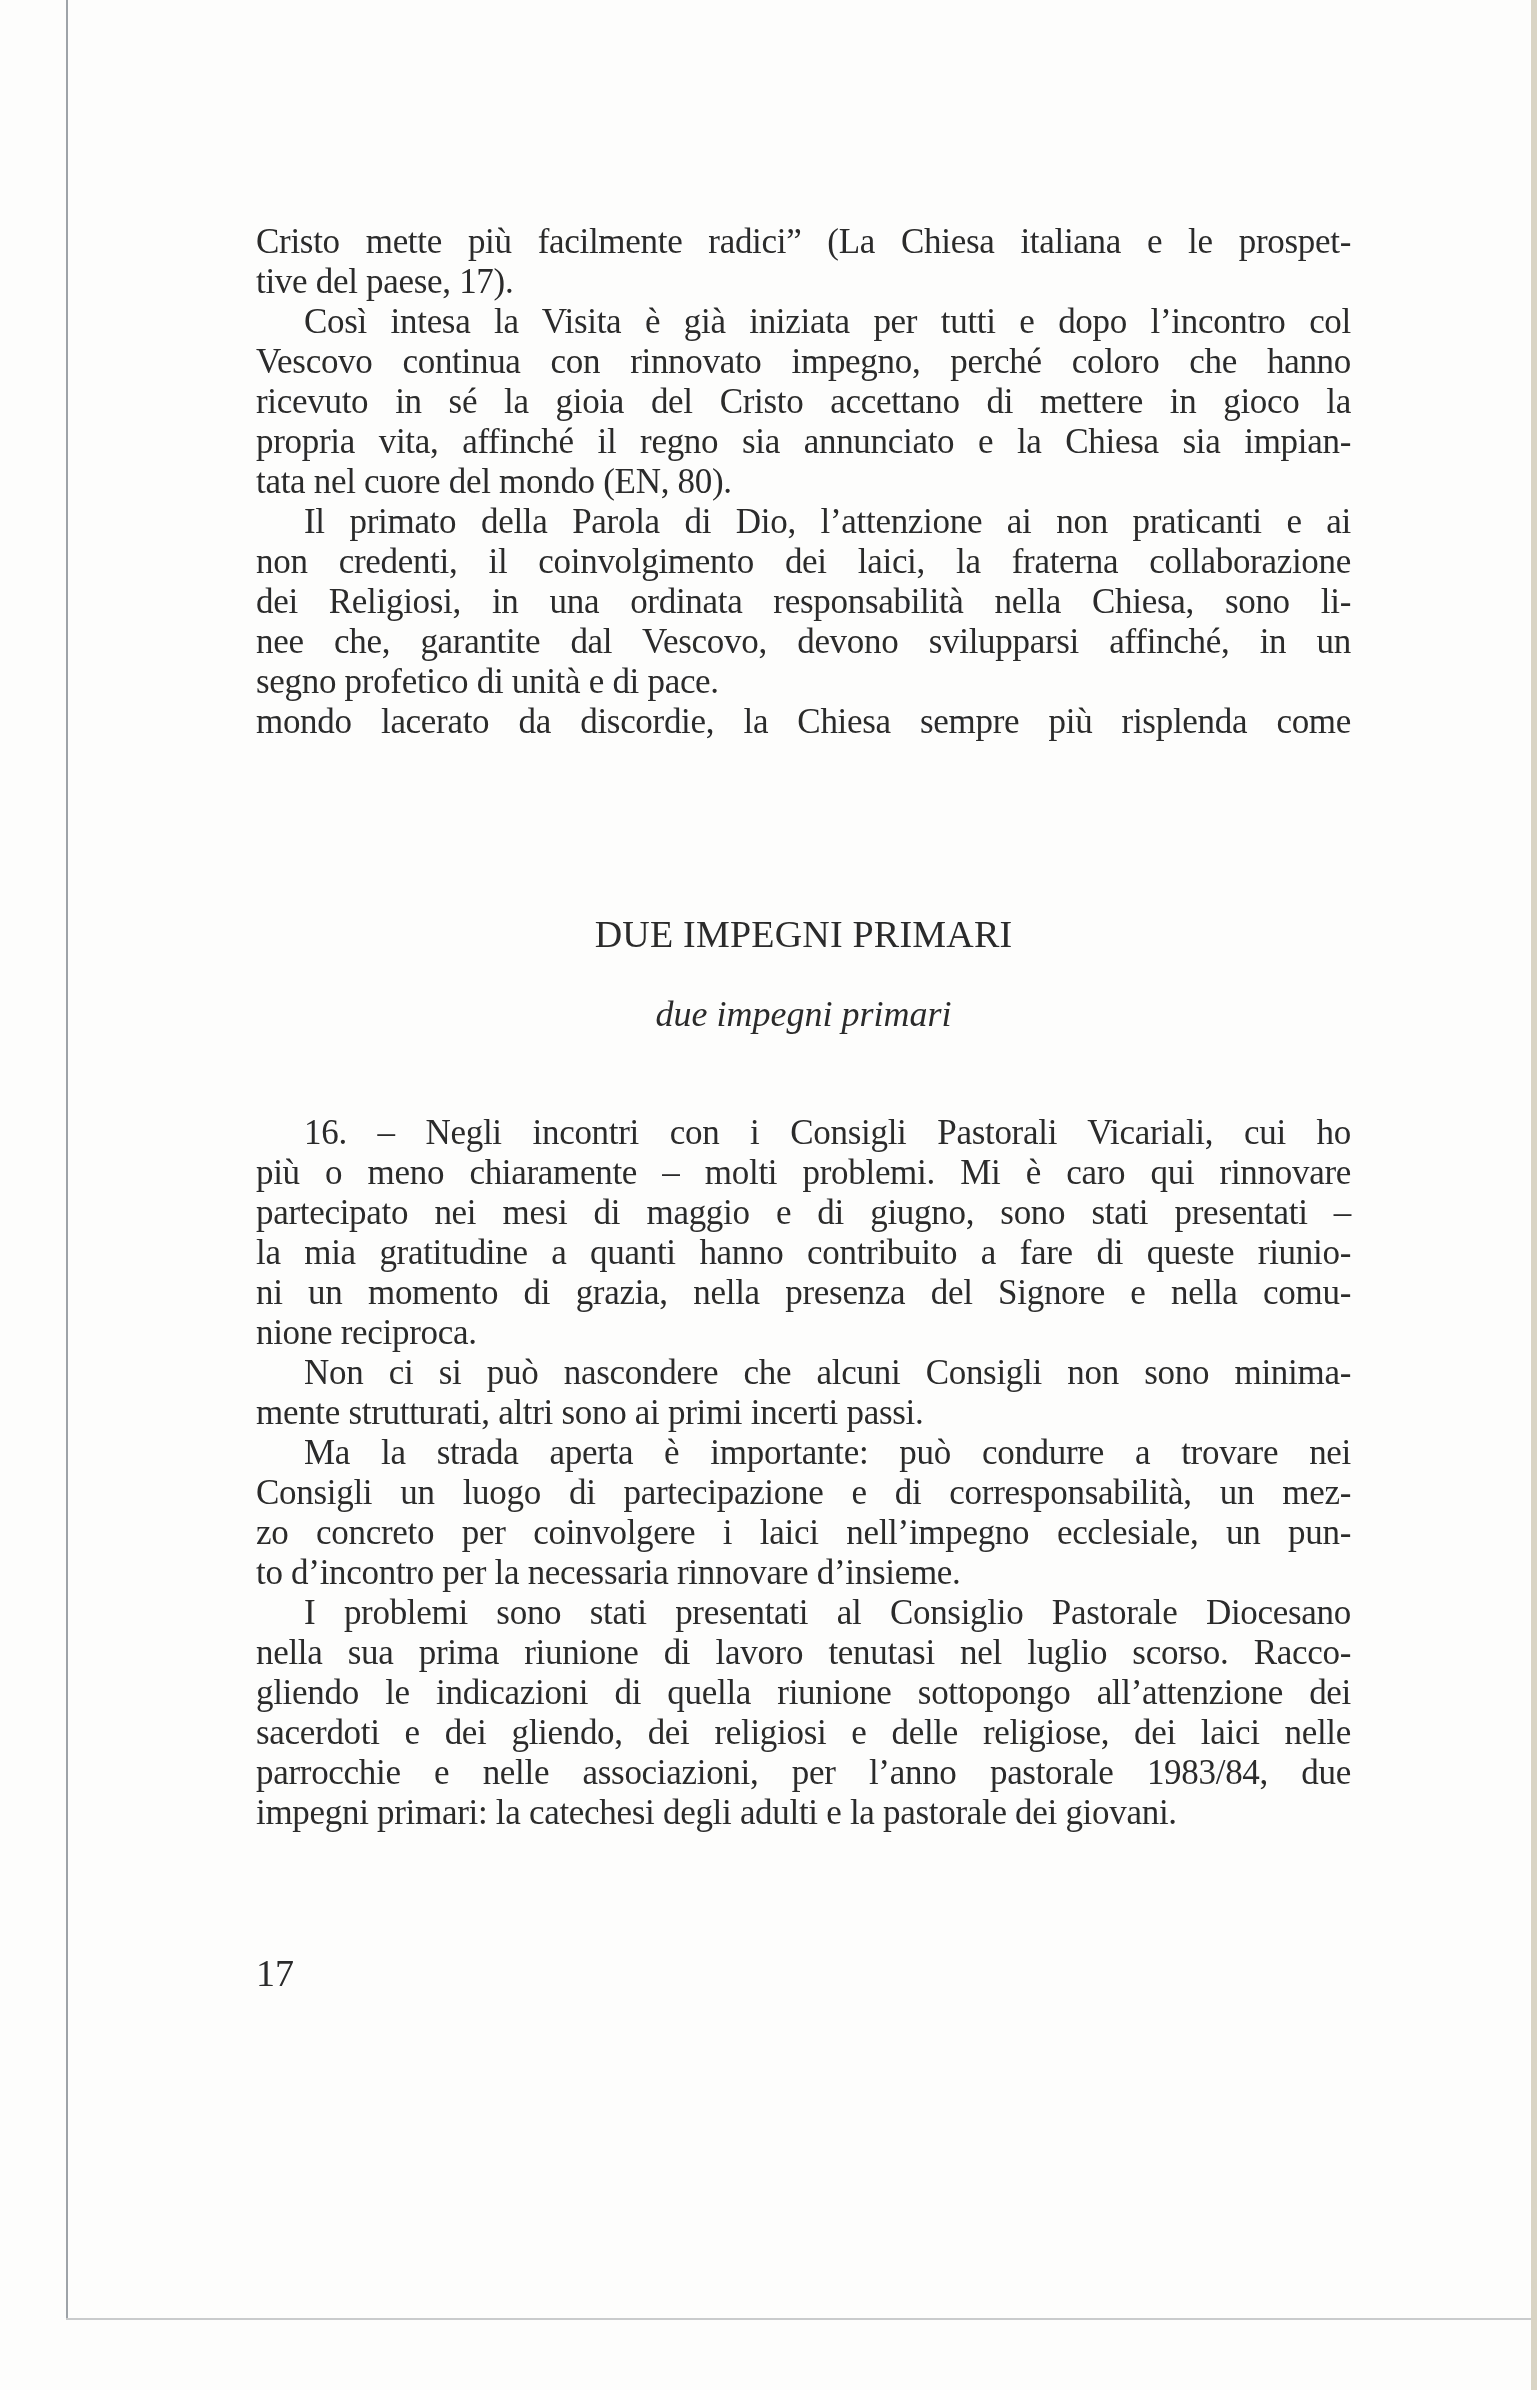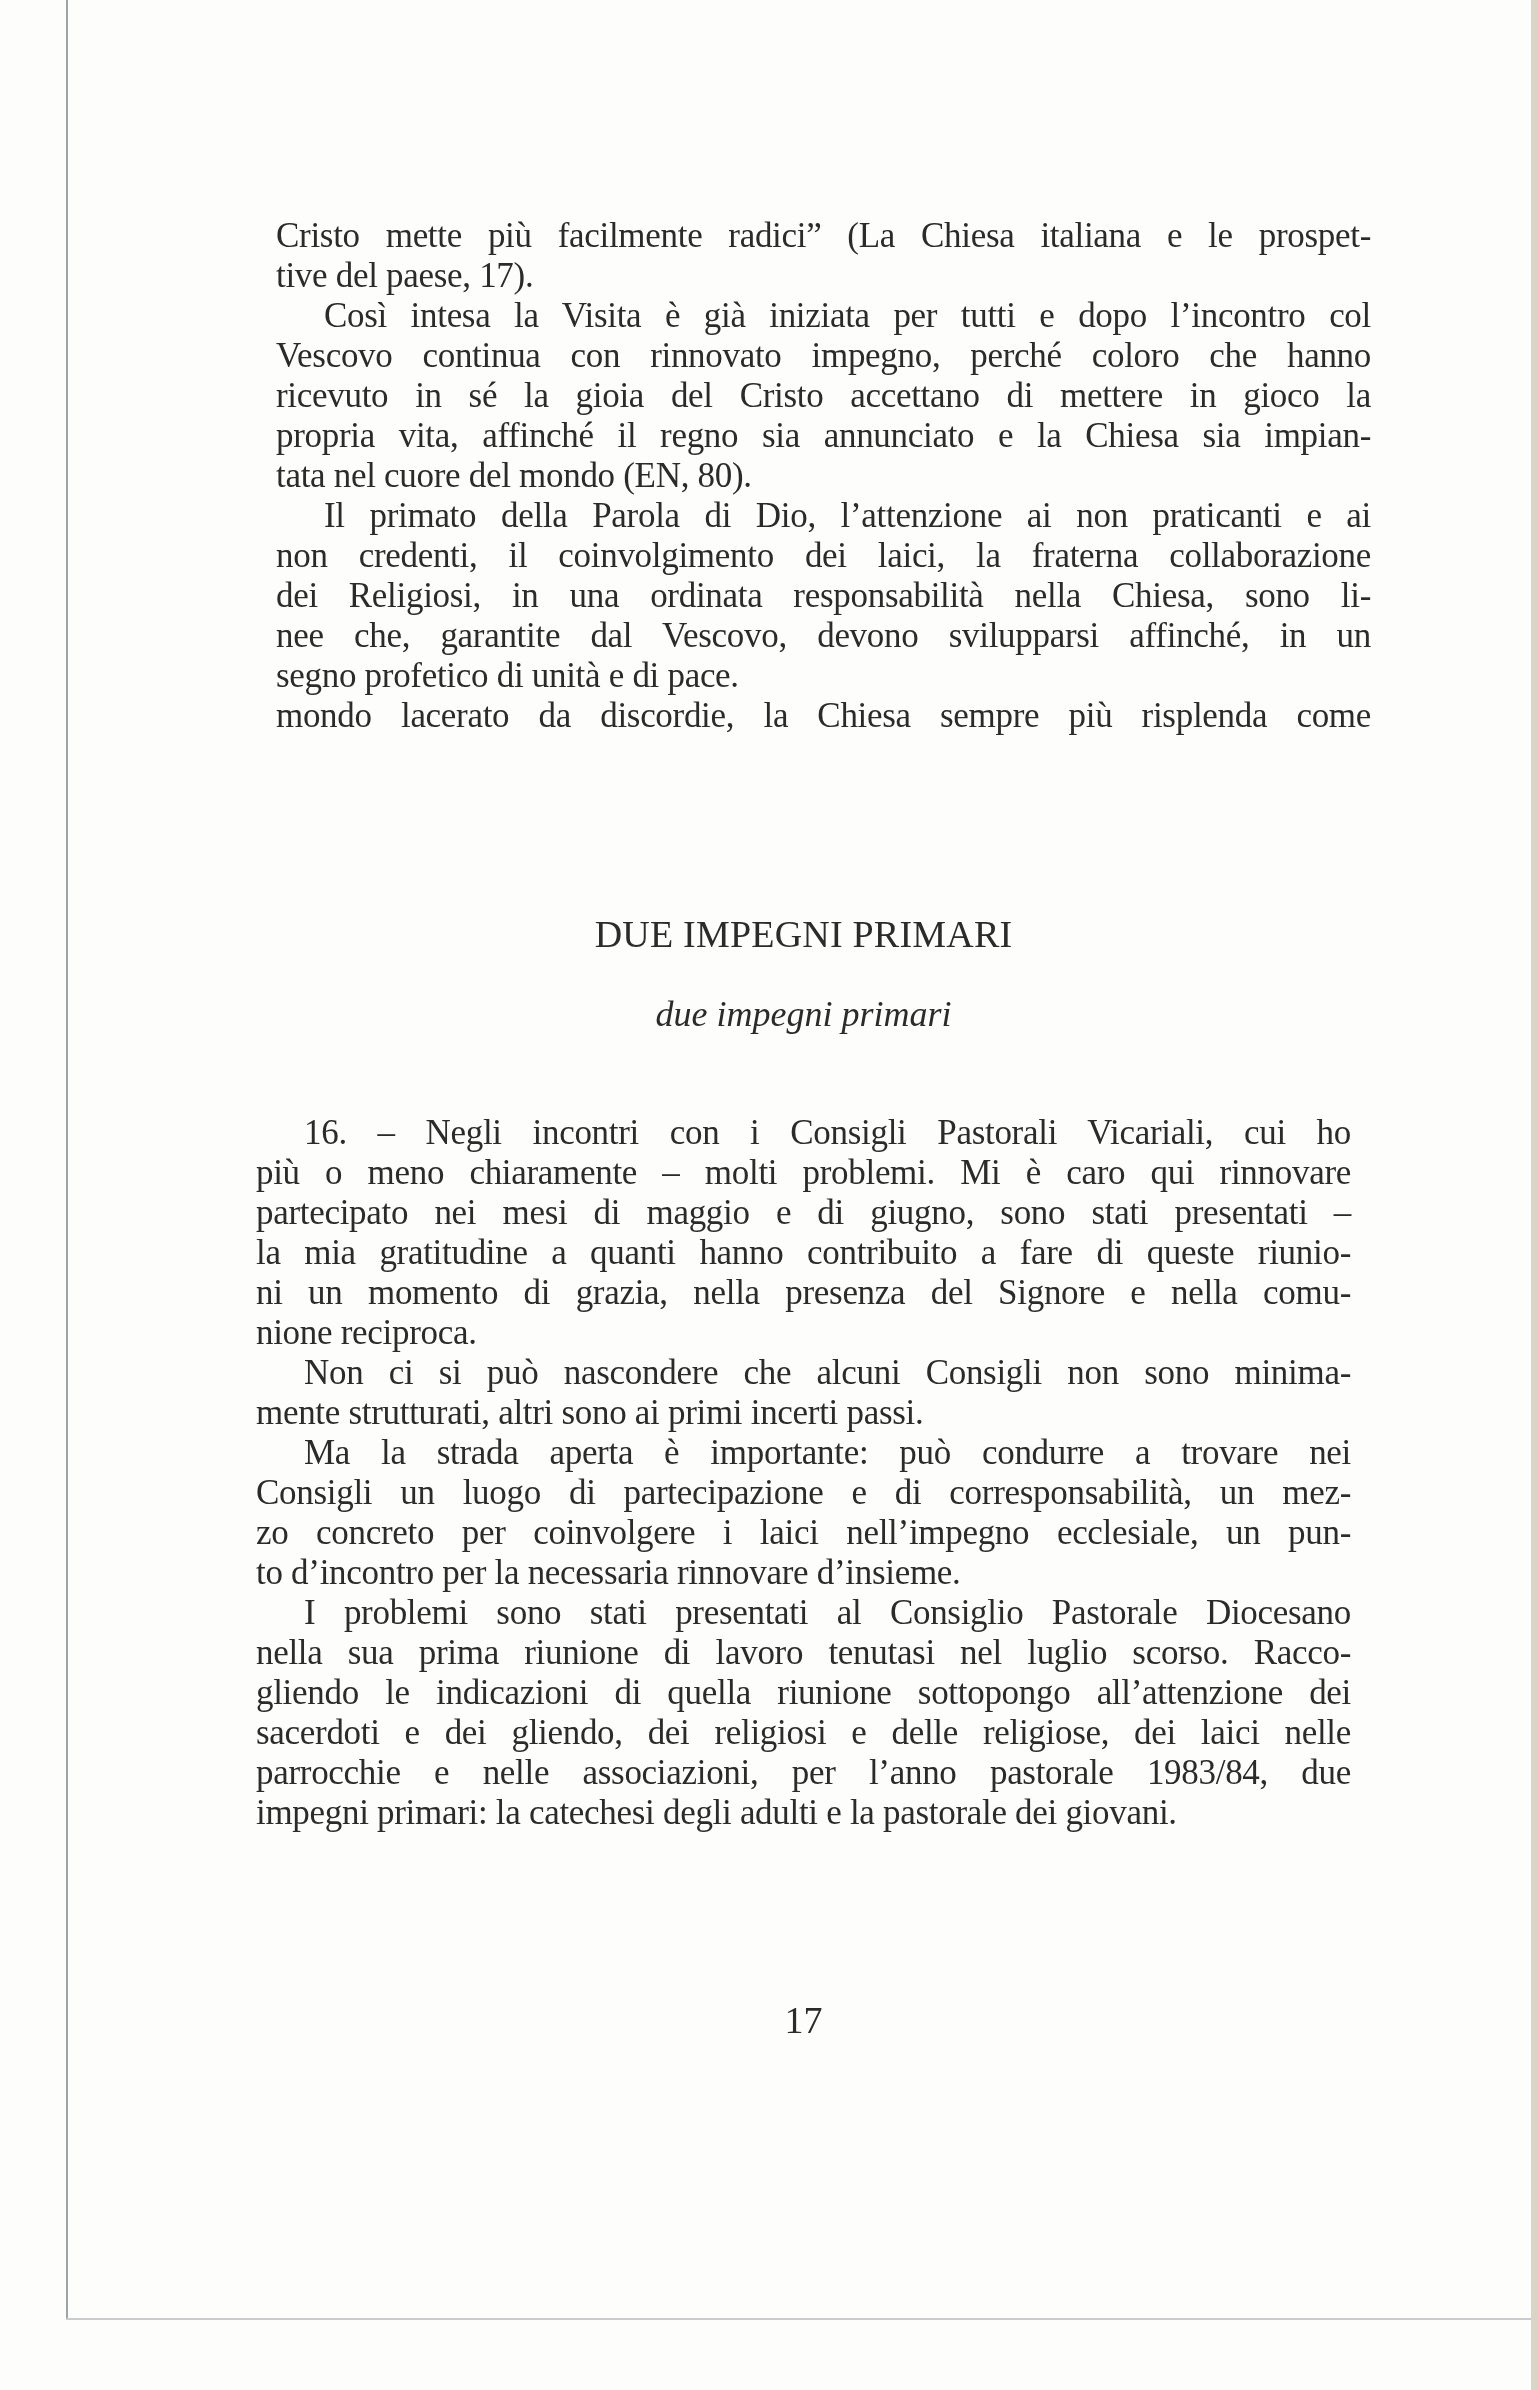--- a/index.html
+++ b/index.html
@@ -20,30 +20,30 @@
     white-space: nowrap; overflow: visible;
     text-align: justify; text-align-last: justify;
   }
   .line.last { text-align-last: left; }
   .line.indent { padding-left: 48px; box-sizing: border-box; }
 
   .heading { position: absolute; left: 256px; width: 1095px; text-align: center; }
   .heading .h { font-size: 38px; line-height: 41px; letter-spacing: 0.2px; display: block; }
   .heading .sub { font-style: italic; font-size: 36px; line-height: 42px; display: block; margin-top: 38px; }
 
-  .page-number { position: absolute; left: 256px; width: 1095px; top: 1999px; text-align: center; font-size: 38px; line-height: 42px; }
+  .page-number { position: absolute; left: 256px; width: 1095px; top: 1952px; font-size: 38px; line-height: 42px; }
 </style>
 </head>
 <body>
 
 <div class="page-edge-left"></div>
 <div class="page-edge-bottom"></div>
 <div class="page-edge-right"></div>
 
-<div class="block" style="top:216px;margin-left:20px;">
+<div class="block" style="top:222px;">
 
   <div>
     <span class="line">Cristo mette più facilmente radici” (La Chiesa italiana e le prospet-</span>
     <span class="line last">tive del paese, 17).</span>
   </div>
 
   <div>
     <span class="line indent">Così intesa la Visita è già iniziata per tutti e dopo l’incontro col</span>
     <span class="line">Vescovo continua con rinnovato impegno, perché coloro che hanno</span>
     <span class="line">ricevuto in sé la gioia del Cristo accettano di mettere in gioco la</span>

